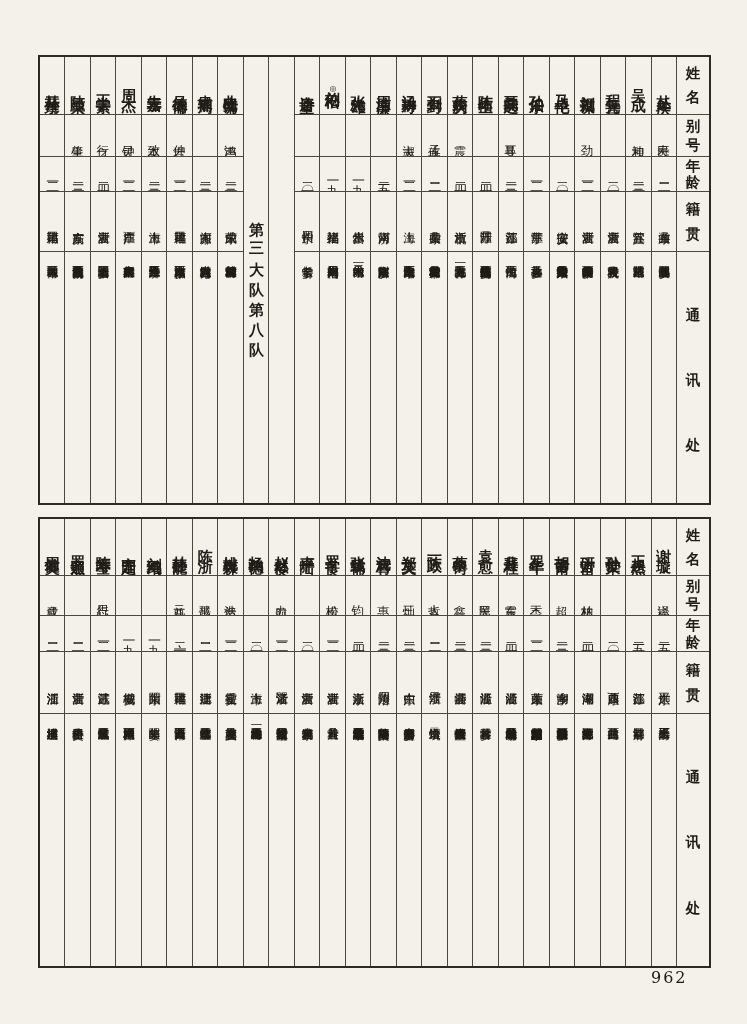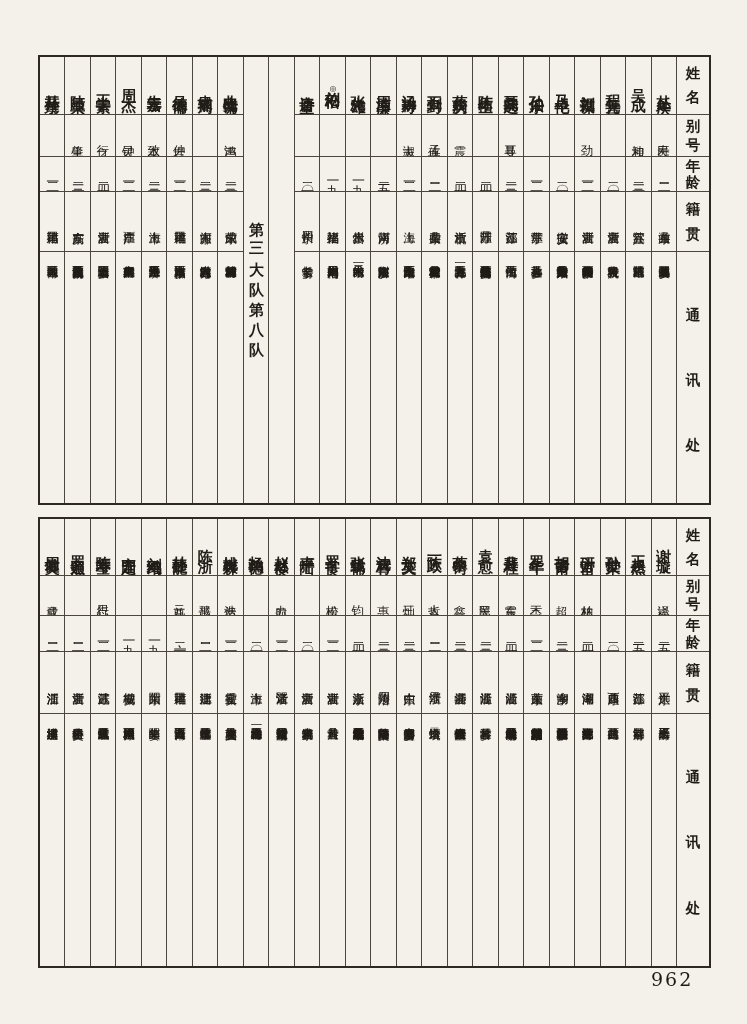--- a/index.html
+++ b/index.html
@@ -59,21 +59,21 @@
     font-weight:bold;font-size:14.5px}
   .hdr span{display:block;line-height:1}
   .title-col,.blank-col{justify-content:center;align-items:center}
   .section-title{
     font-weight:bold;font-size:15px;letter-spacing:20px;line-height:1;
   }
   .mark{font-size:8px;letter-spacing:0;display:inline-block}
   .page-number{
     position:absolute;left:651px;top:968px;
     font-family:"DejaVu Serif",serif;
-    font-size:19px;letter-spacing:2px;color:#1d1a15;
+    font-size:16px;letter-spacing:2px;color:#1d1a15;
   }
 </style>
 </head>
 <body>
 
 <div class="page">
 
   <div class="roster" id="top-table">
       <div class="col header-col">
         <div class="cell hdr c-name">

